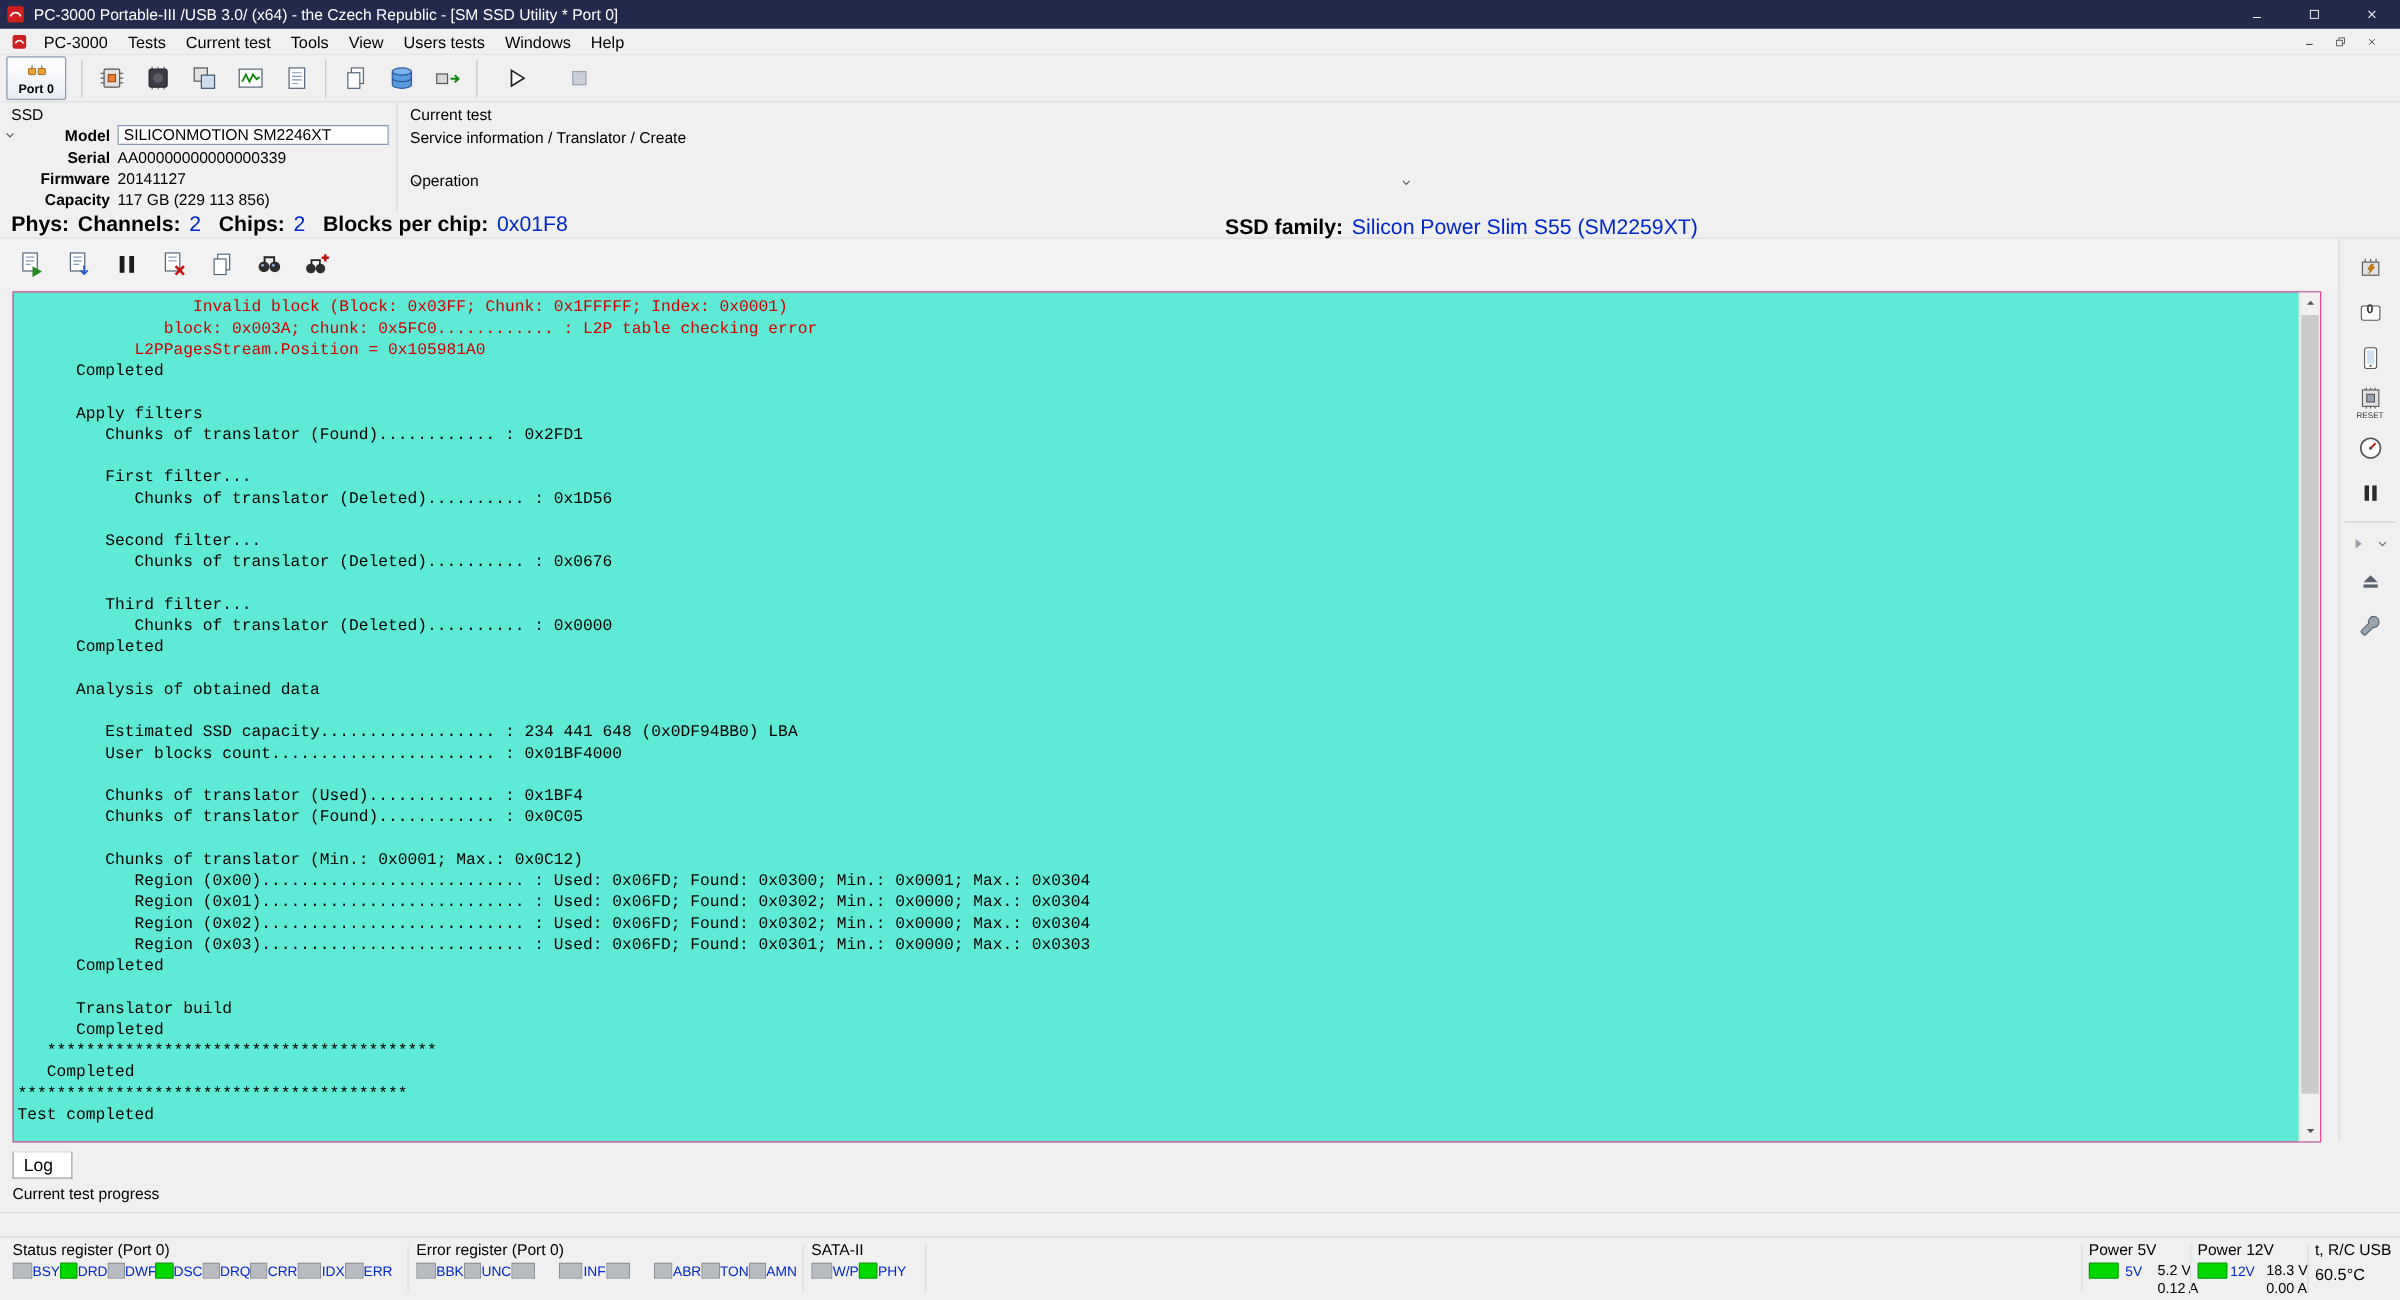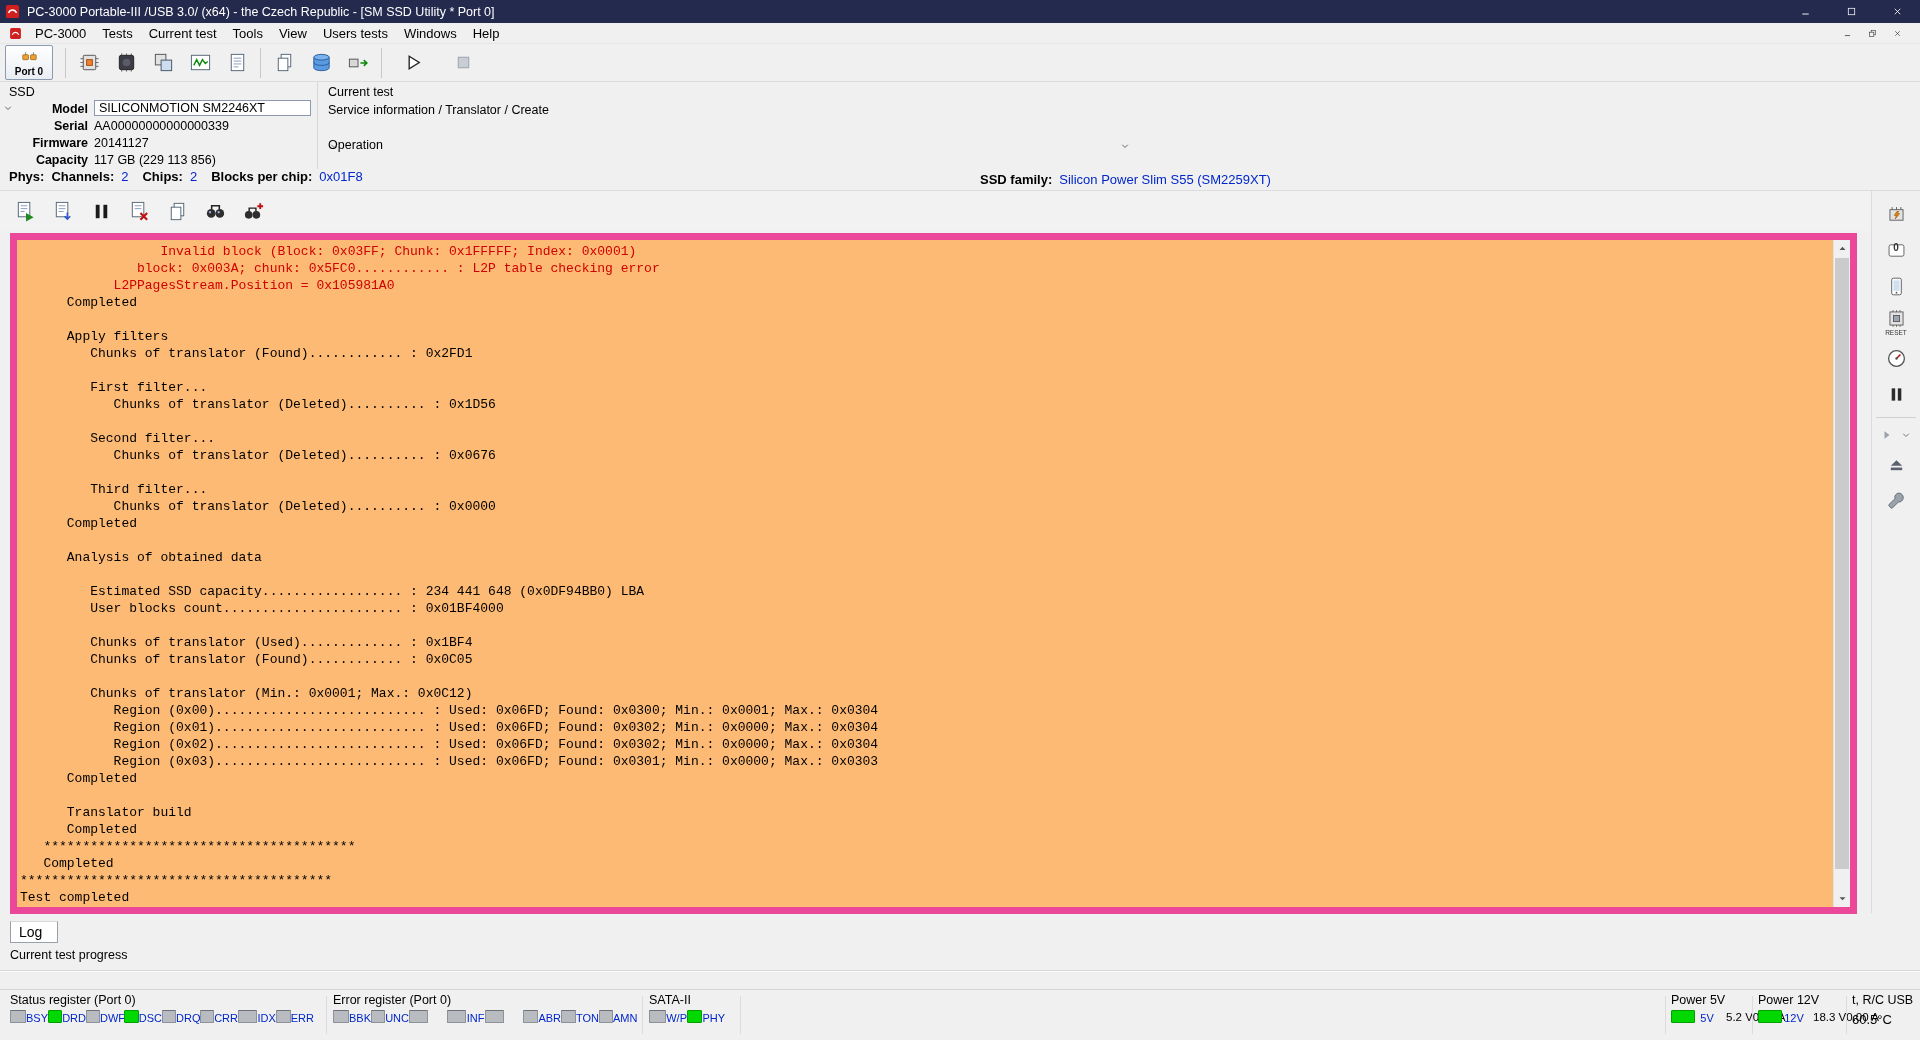--- a/index.html
+++ b/index.html
@@ -50,30 +50,30 @@
 .field-row:first-child .val{border:1px solid #8a9ab0;background:#fff;flex:1;height:16px;line-height:14px;padding:0 4px}
 .panel-test{position:absolute;left:319px;top:0;right:0;height:100%}
 .test-name{position:absolute;left:9px;top:21px;font-size:12.5px}
 .op-label{position:absolute;left:9px;top:56px;font-size:12.5px}
 .op-chevron-left,.op-chevron-right{position:absolute;top:58px;width:13px;height:13px;color:#555}
 .op-chevron-left{left:9px}
 .op-chevron-right{left:800px}
 .op-chevron-left svg,.op-chevron-right svg{width:12px;height:12px}
 
 
-.phys{position:absolute;left:0;top:169px;width:100%;height:22px;background:#f0f0f0;border-bottom:1px solid #dcdcdc;font-size:13px;display:flex;align-items:flex-start;padding-left:9px}
+.phys{position:absolute;left:0;top:169px;width:100%;height:22px;background:#f0f0f0;border-bottom:1px solid #dcdcdc;font-size:17px;display:flex;align-items:flex-end;padding-left:9px}
 .phys .b{font-weight:bold;margin-right:7px;white-space:nowrap}
 .phys .blue{color:#0026cc;margin-right:14px;white-space:nowrap}
 .phys .family{position:absolute;left:980px;top:3px;display:flex}
 
 
 .log-toolbar{position:absolute;left:0;top:191px;width:1871px;height:40px;background:#f2f2f2;display:flex;align-items:center;padding-left:8px;gap:4px}
 
 
-.log-area{position:absolute;left:10px;top:233px;width:1847px;height:681px;background:#fdba74;border:7px solid #ec4899}
+.log-area{position:absolute;left:10px;top:233px;width:1847px;height:681px;background:#5eead4;border:1px solid #ec4899}
 .log-content{position:absolute;left:0;top:0;right:17px;bottom:0;overflow:hidden;padding:3px 0 0 3px;font-family:"Liberation Mono","DejaVu Sans Mono",monospace;font-size:13px;line-height:17px;white-space:pre;color:#000}
 .log-line.red{color:#d00000}
 .scrollbar{position:absolute;top:0;right:0;bottom:0;width:17px;background:#f0f0f0;border-left:1px solid #e2e2e2}
 .sb-btn{height:17px;display:flex;align-items:center;justify-content:center}
 .sb-btn svg{width:11px;height:11px}
 .sb-btn.down{position:absolute;bottom:0;left:0;right:0}
 .sb-thumb{position:absolute;left:1px;right:1px;top:18px;bottom:38px;background:#cbcbcb}
 
 
 .tab-strip{position:absolute;left:0;top:921px;width:100%;height:24px;background:#f0f0f0}
@@ -92,21 +92,21 @@
 .led-label{width:24px;text-align:center;font-size:11px;color:#0026cc;margin-top:2px;min-height:12px}
 .vsep{position:absolute;top:6px;bottom:6px;width:1px;background:#dcdcdc}
 #sec-status{left:10px}
 #sec-error{left:333px}
 #sec-sata{left:649px}
 #sec-p5{left:1671px;width:80px}
 #sec-p12{left:1758px;width:84px}
 #sec-temp{left:1852px}
 .power-body{display:flex;margin-top:3px}
 .power-led-col{display:flex;flex-direction:row;align-items:flex-start;margin-right:7px}
-.power-vals{display:flex;flex-direction:row;align-items:flex-start;flex:1;font-size:11.5px}
+.power-vals{display:flex;flex-direction:column;align-items:flex-start;flex:1;font-size:11.5px}
 .power-vals div{height:14px;line-height:14px;white-space:nowrap}
 .temp-value{font-size:13px;margin-top:5px;white-space:nowrap}
 
 
 .right-toolbar{position:absolute;left:1871px;top:191px;width:49px;height:722px;background:#f0f0f0;border-left:1px solid #dcdcdc;display:flex;flex-direction:column;align-items:center;padding-top:8px}
 .rb-col{display:flex;flex-direction:column;align-items:center;gap:6px}
 .right-toolbar .tool-btn{width:38px;height:auto;min-height:30px;flex-direction:column}
 .right-toolbar .tool-btn svg{width:21px;height:21px}
 .right-toolbar .tool-btn[data-name="usb-port-icon"]{position:relative}
 .right-toolbar .tool-btn[data-name="usb-port-icon"] .tool-label{position:absolute;top:9px;left:0;right:0;font-size:10px;font-weight:bold}

